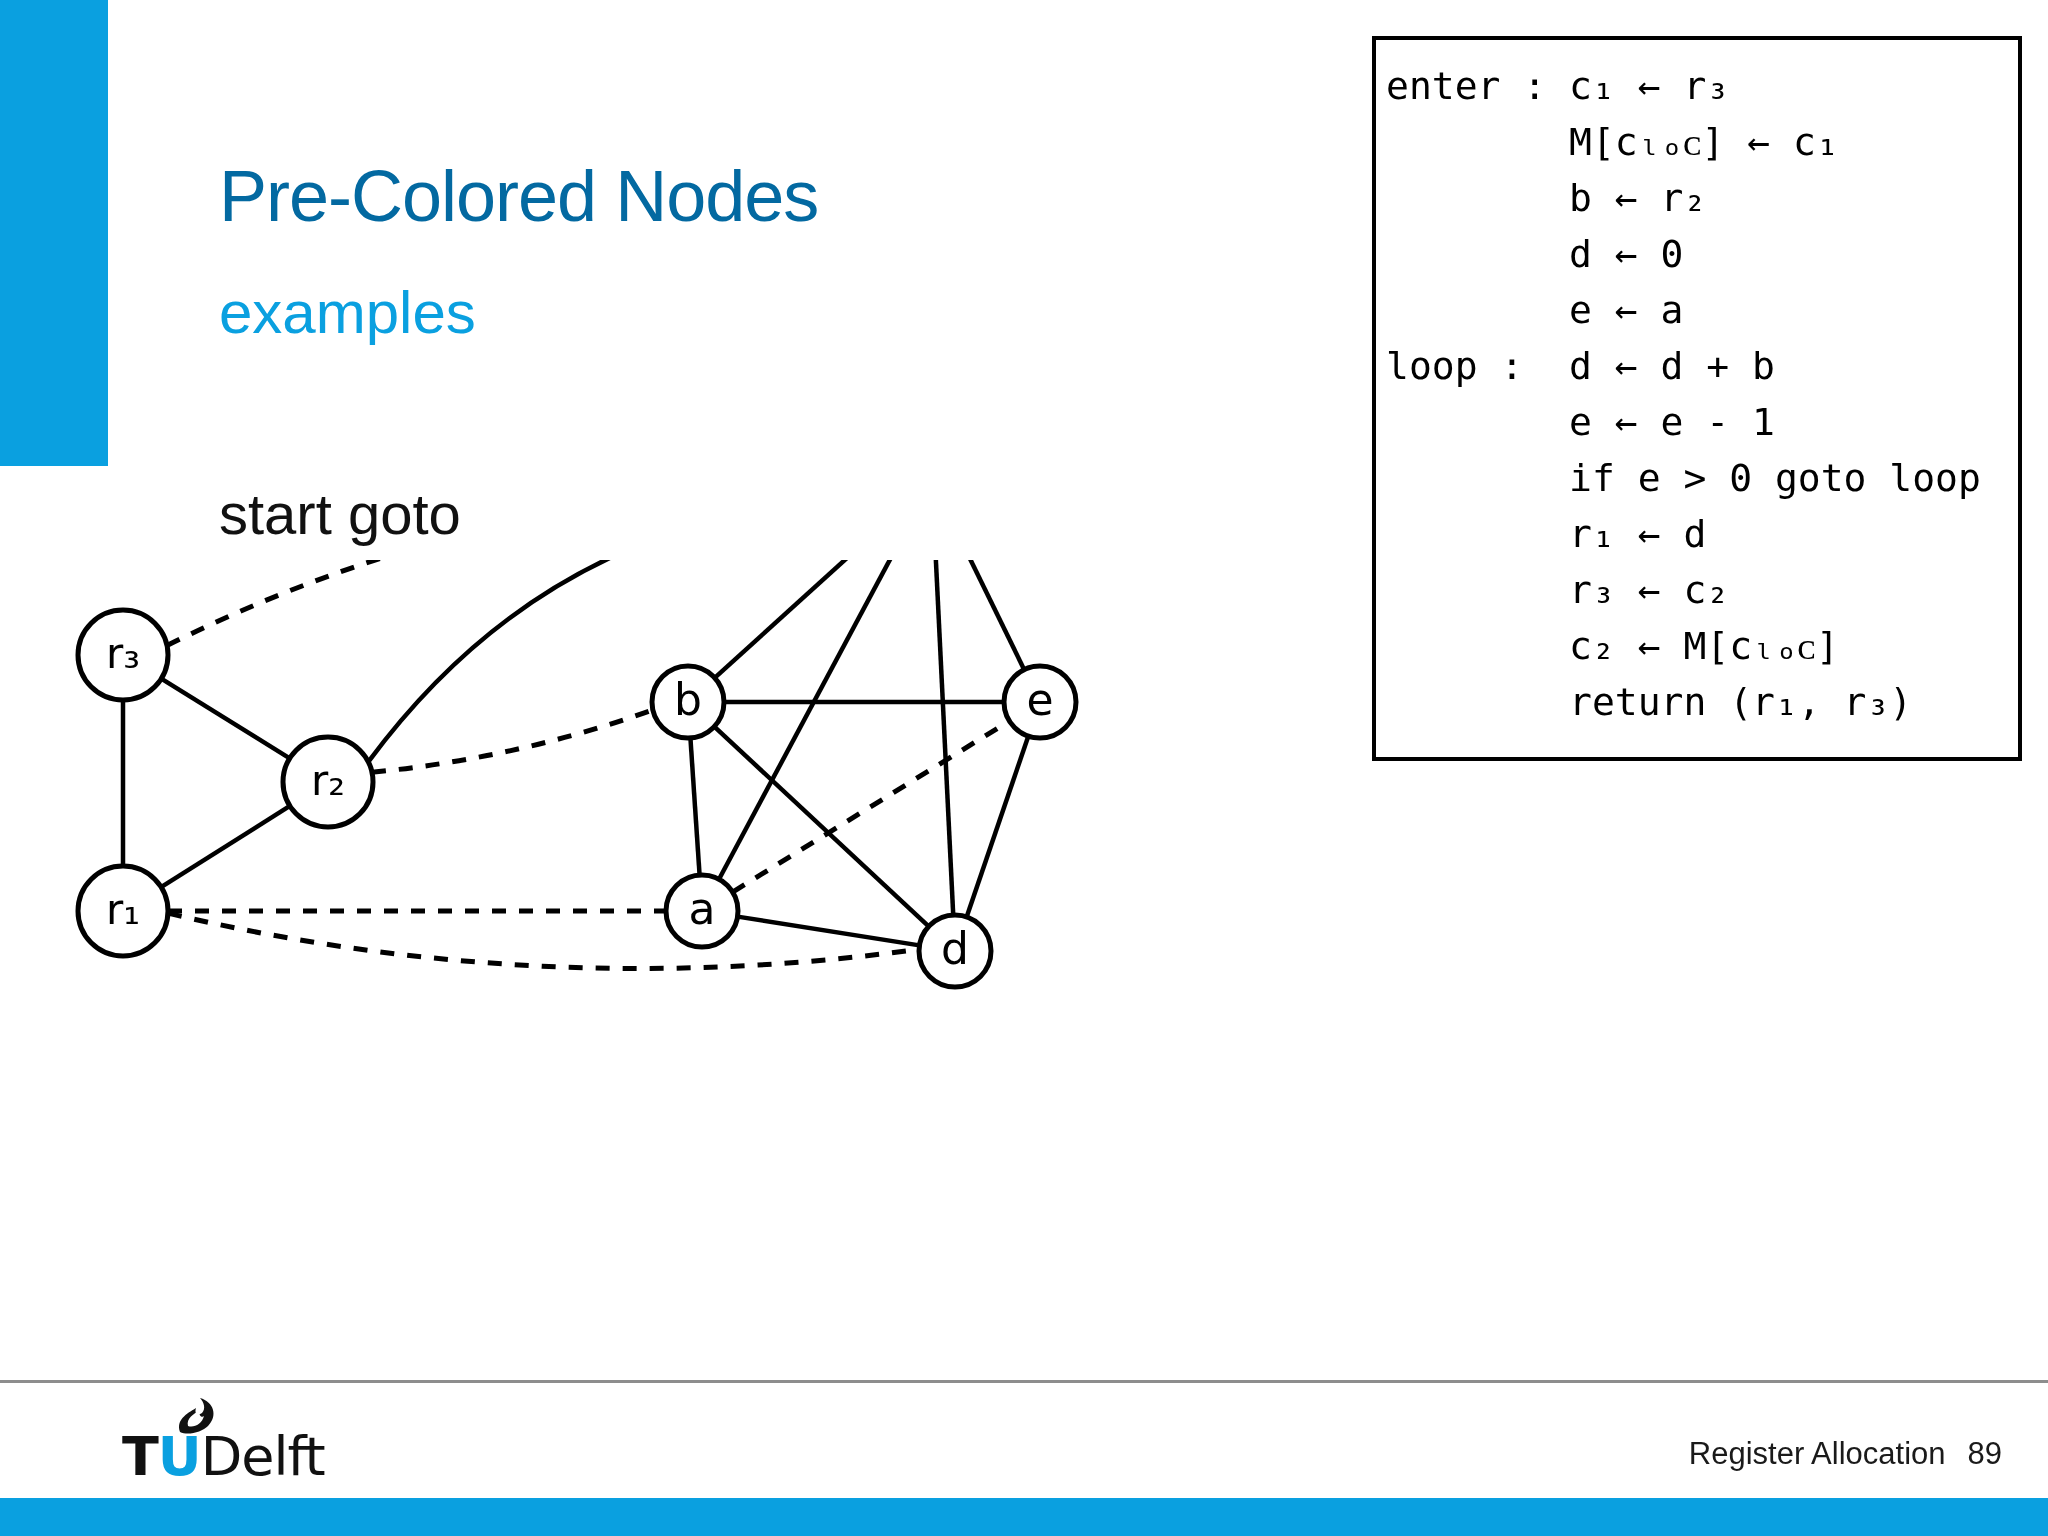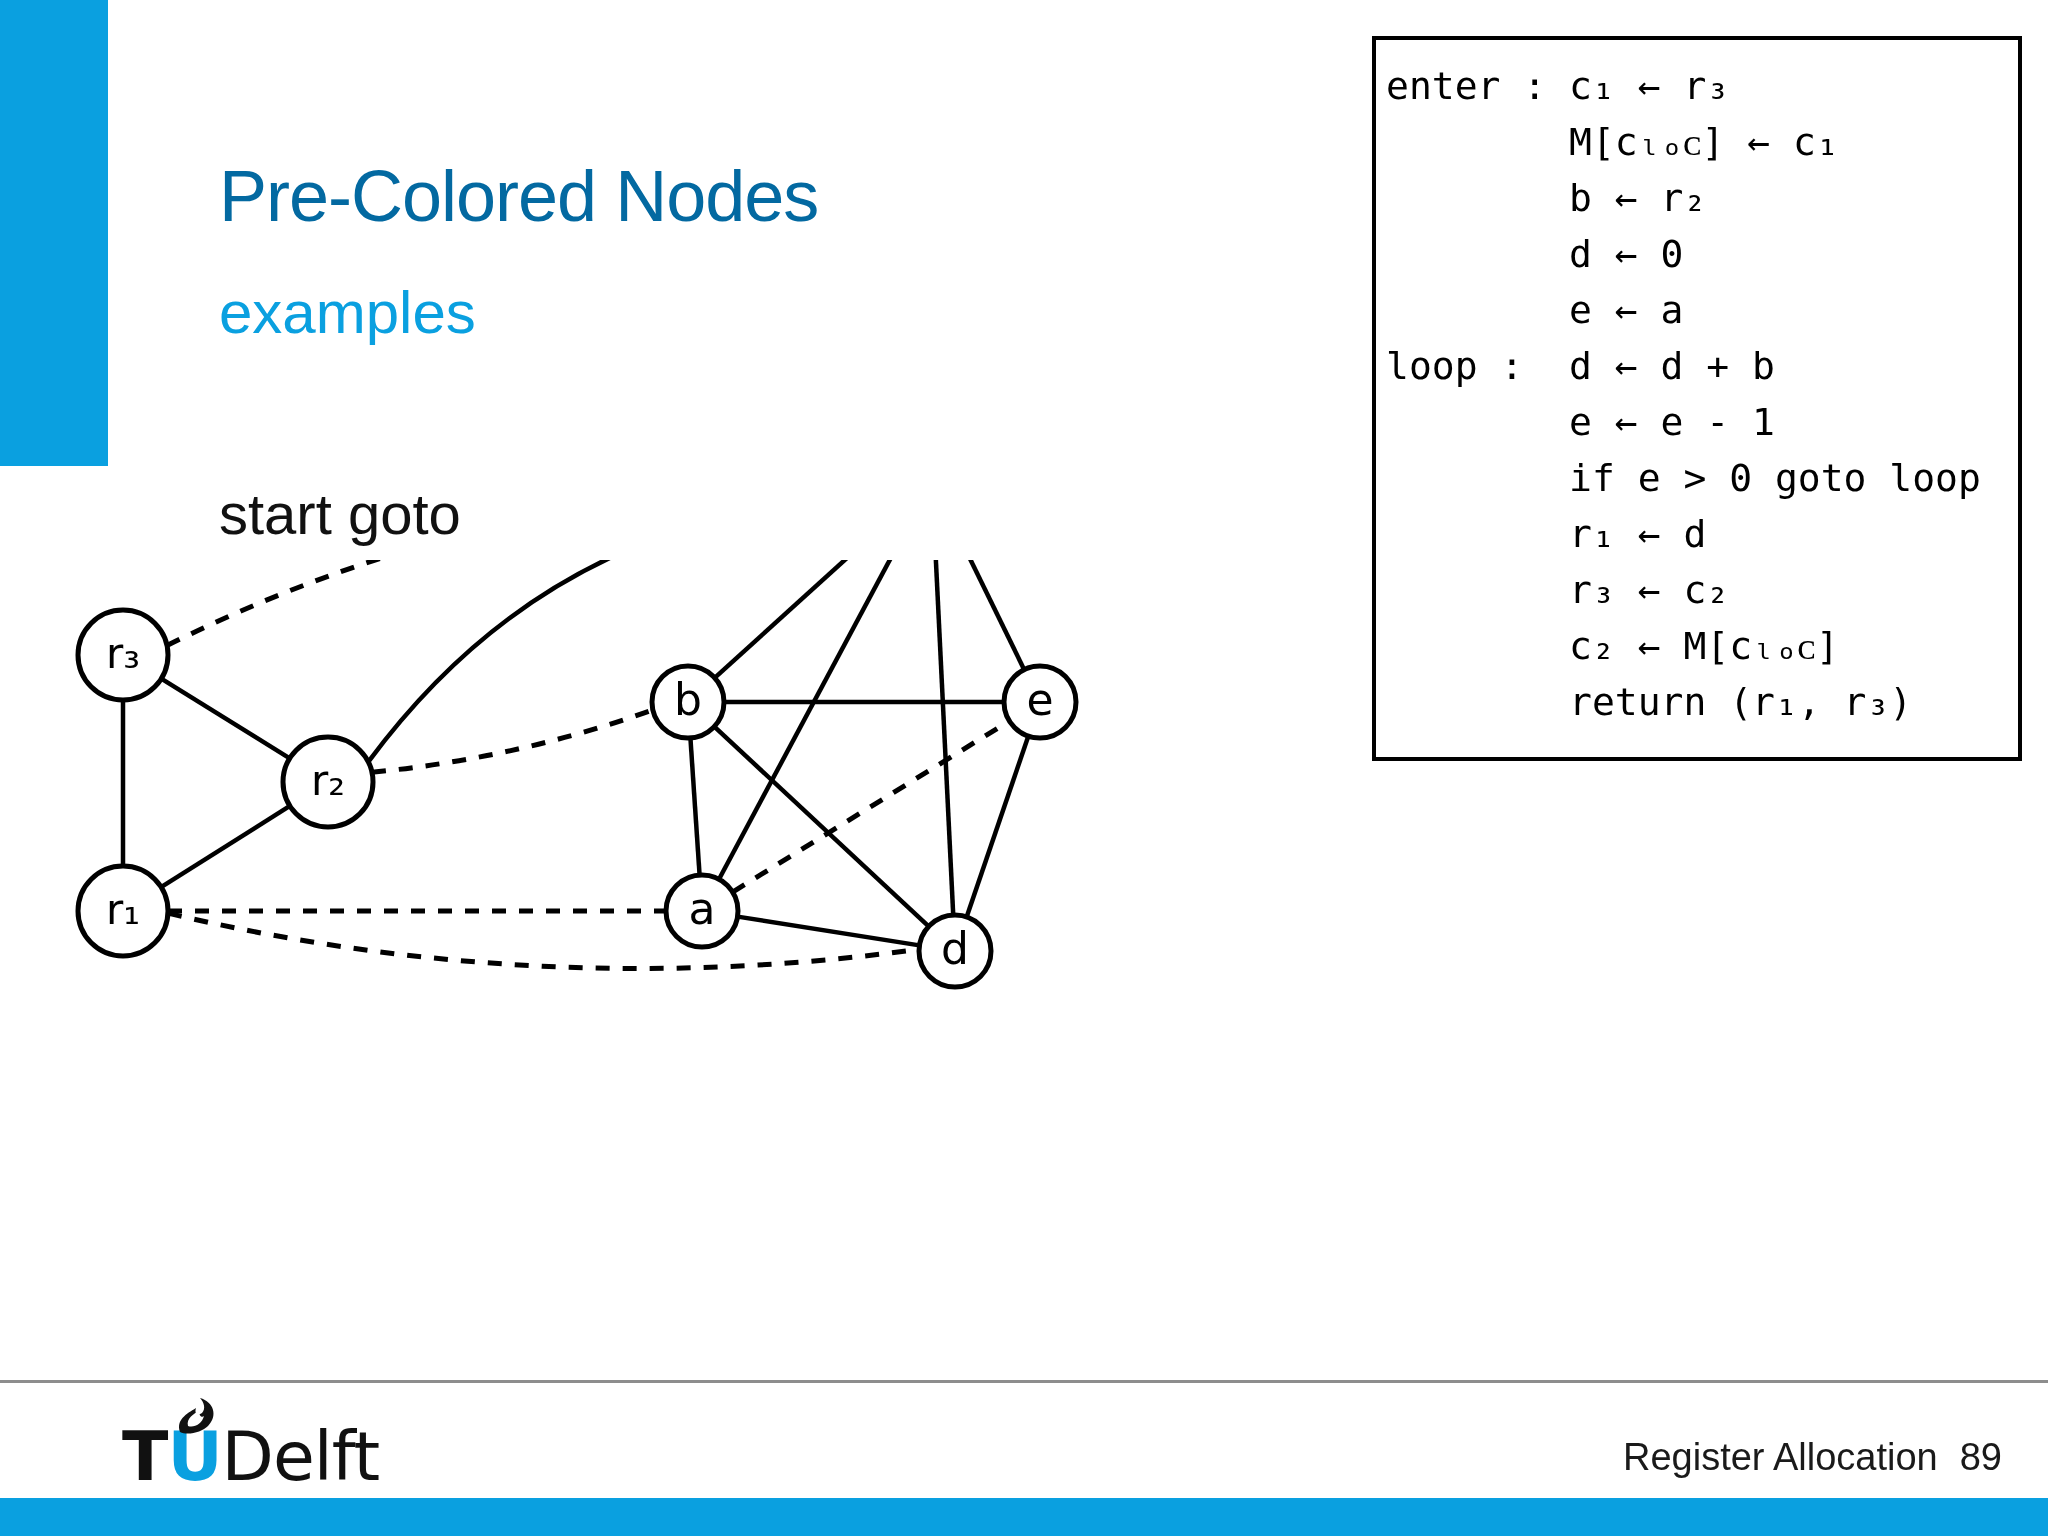--- a/index.html
+++ b/index.html
@@ -49,34 +49,34 @@
     white-space:pre;
   }
   
   .graph-svg{position:absolute;left:0;top:560px;width:1420px;height:780px;}
   
   .footer-rule{
     position:absolute;left:0;top:1380px;width:2048px;height:3px;background:#8d8d8d;
   }
   .footer-caption{
     position:absolute;right:46px;top:1436px;
-    font-size:38px;color:#1a1a1a;white-space:nowrap;
+    font-size:31px;color:#1a1a1a;white-space:nowrap;
   }
   .footer-caption .pagenum{margin-left:22px;}
   .bottom-band{
     position:absolute;left:0;top:1498px;width:2048px;height:38px;background:#0aa0e0;
   }
   
   .logo{
     position:absolute;left:122px;top:1406px;
     height:82px;display:flex;align-items:flex-end;
   }
   .logo-text{
     font-family:"DejaVu Sans", sans-serif;
-    font-size:68px;line-height:62px;letter-spacing:-1px;
+    font-size:54px;line-height:62px;letter-spacing:-1px;
   }
   .logo-t{font-weight:700;color:#111;}
   .logo-u{font-weight:700;color:#0aa0e0;}
   .logo-delft{font-weight:400;color:#111;}
   .flame{position:absolute;left:52px;top:-10px;width:44px;height:40px;}
 </style>
 </head>
 <body>
 
 <div class="accent-bar"></div>

